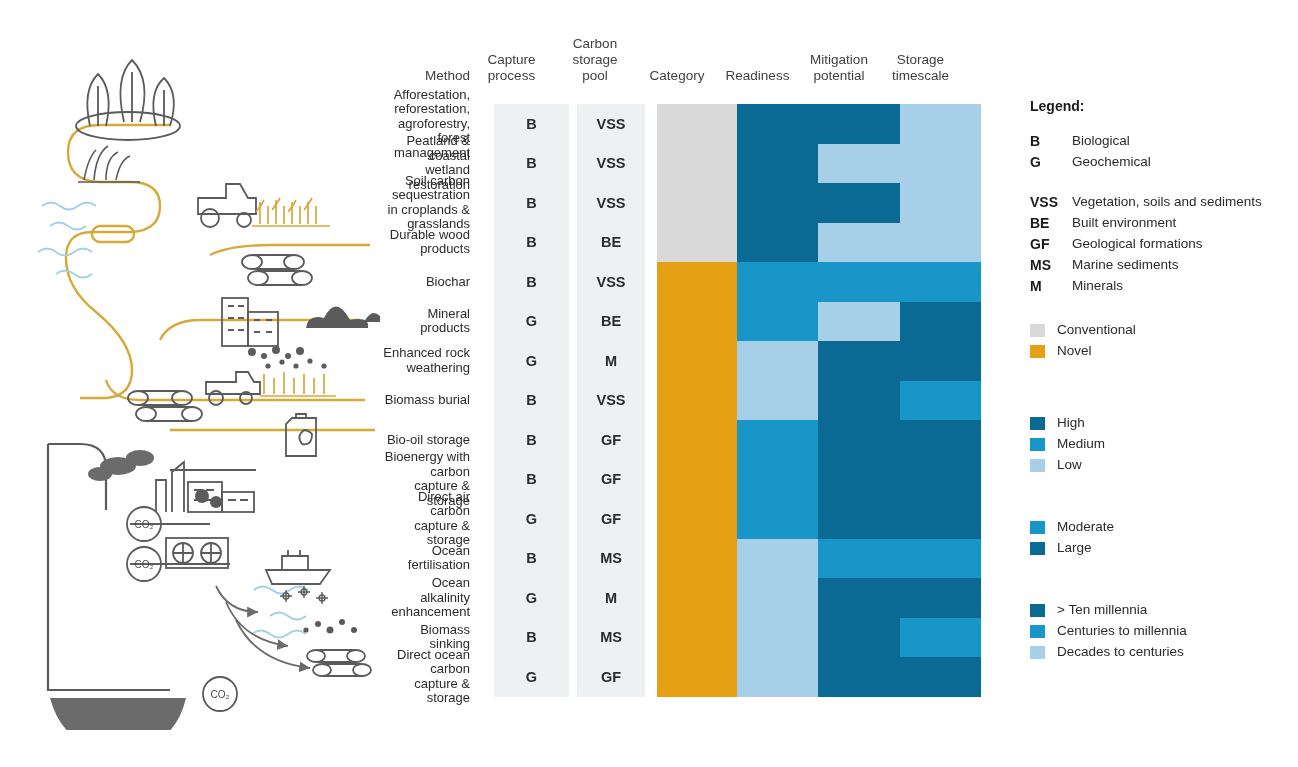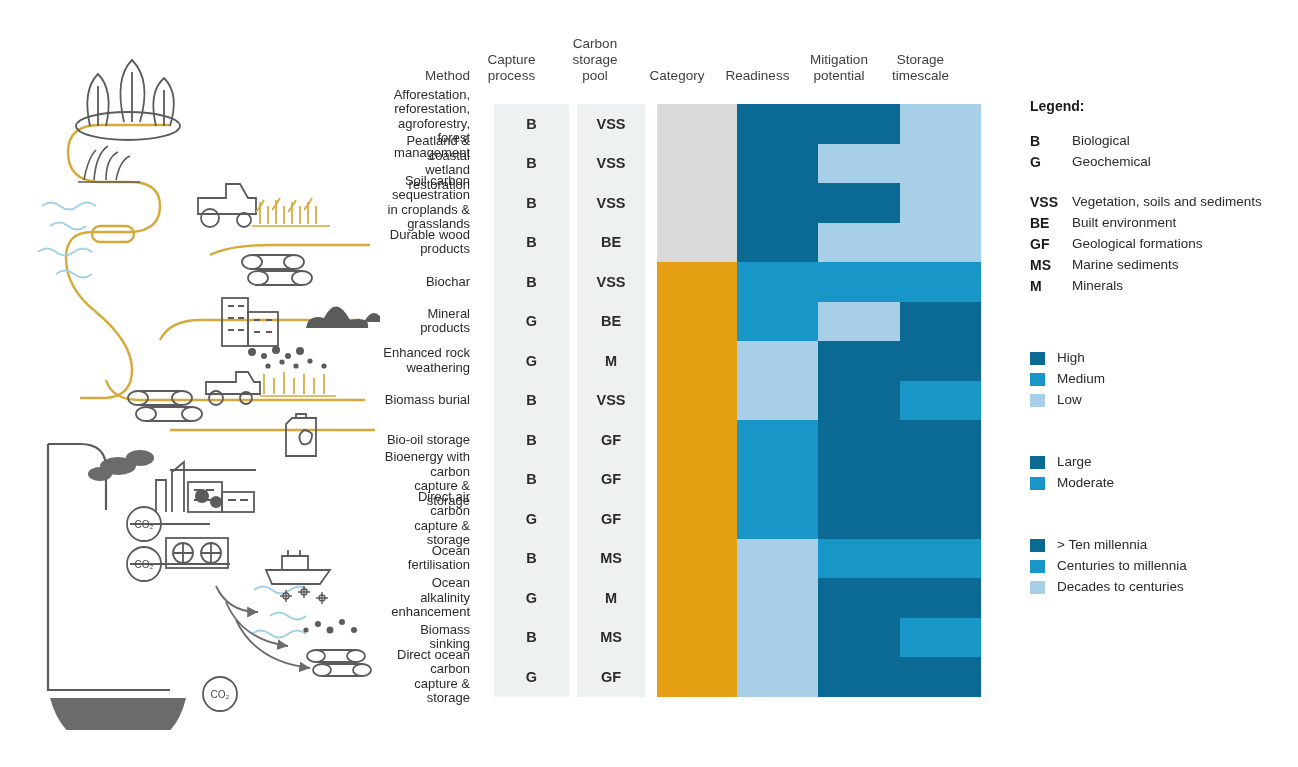--- a/index.html
+++ b/index.html
@@ -481,45 +481,55 @@
       <div class="lg-row">
         <span class="lg-key">MS</span>
         <span class="lg-txt">Marine sediments</span>
       </div>
       <div class="lg-row">
         <span class="lg-key">M</span>
         <span class="lg-txt">Minerals</span>
       </div>
     </div>
 
+    <div class="grp-s">
+      <div class="lg-row">
+        <span class="lg-sw" style="background:#d9d9d9"></span>
+        <span class="lg-txt">Conventional</span>
+      </div>
+      <div class="lg-row">
+        <span class="lg-sw" style="background:#e5a013"></span>
+        <span class="lg-txt">Novel</span>
+      </div>
+    </div>
 
     <div style="margin-top:54px">
       <div class="lg-row">
         <span class="lg-sw" style="background:#0a6a94"></span>
         <span class="lg-txt">High</span>
       </div>
       <div class="lg-row">
         <span class="lg-sw" style="background:#1896c8"></span>
         <span class="lg-txt">Medium</span>
       </div>
       <div class="lg-row">
         <span class="lg-sw" style="background:#a8cfe8"></span>
         <span class="lg-txt">Low</span>
       </div>
     </div>
 
     <div style="margin-top:44px">
       <div class="lg-row">
+        <span class="lg-sw" style="background:#1896c8"></span>
+        <span class="lg-txt">Moderate</span>
+      </div>
+      <div class="lg-row">
         <span class="lg-sw" style="background:#0a6a94"></span>
         <span class="lg-txt">Large</span>
       </div>
-      <div class="lg-row">
-        <span class="lg-sw" style="background:#1896c8"></span>
-        <span class="lg-txt">Moderate</span>
-      </div>
     </div>
 
     <div style="margin-top:44px">
       <div class="lg-row">
         <span class="lg-sw" style="background:#0a6a94"></span>
         <span class="lg-txt">&gt; Ten millennia</span>
       </div>
       <div class="lg-row">
         <span class="lg-sw" style="background:#1896c8"></span>
         <span class="lg-txt">Centuries to millennia</span>

